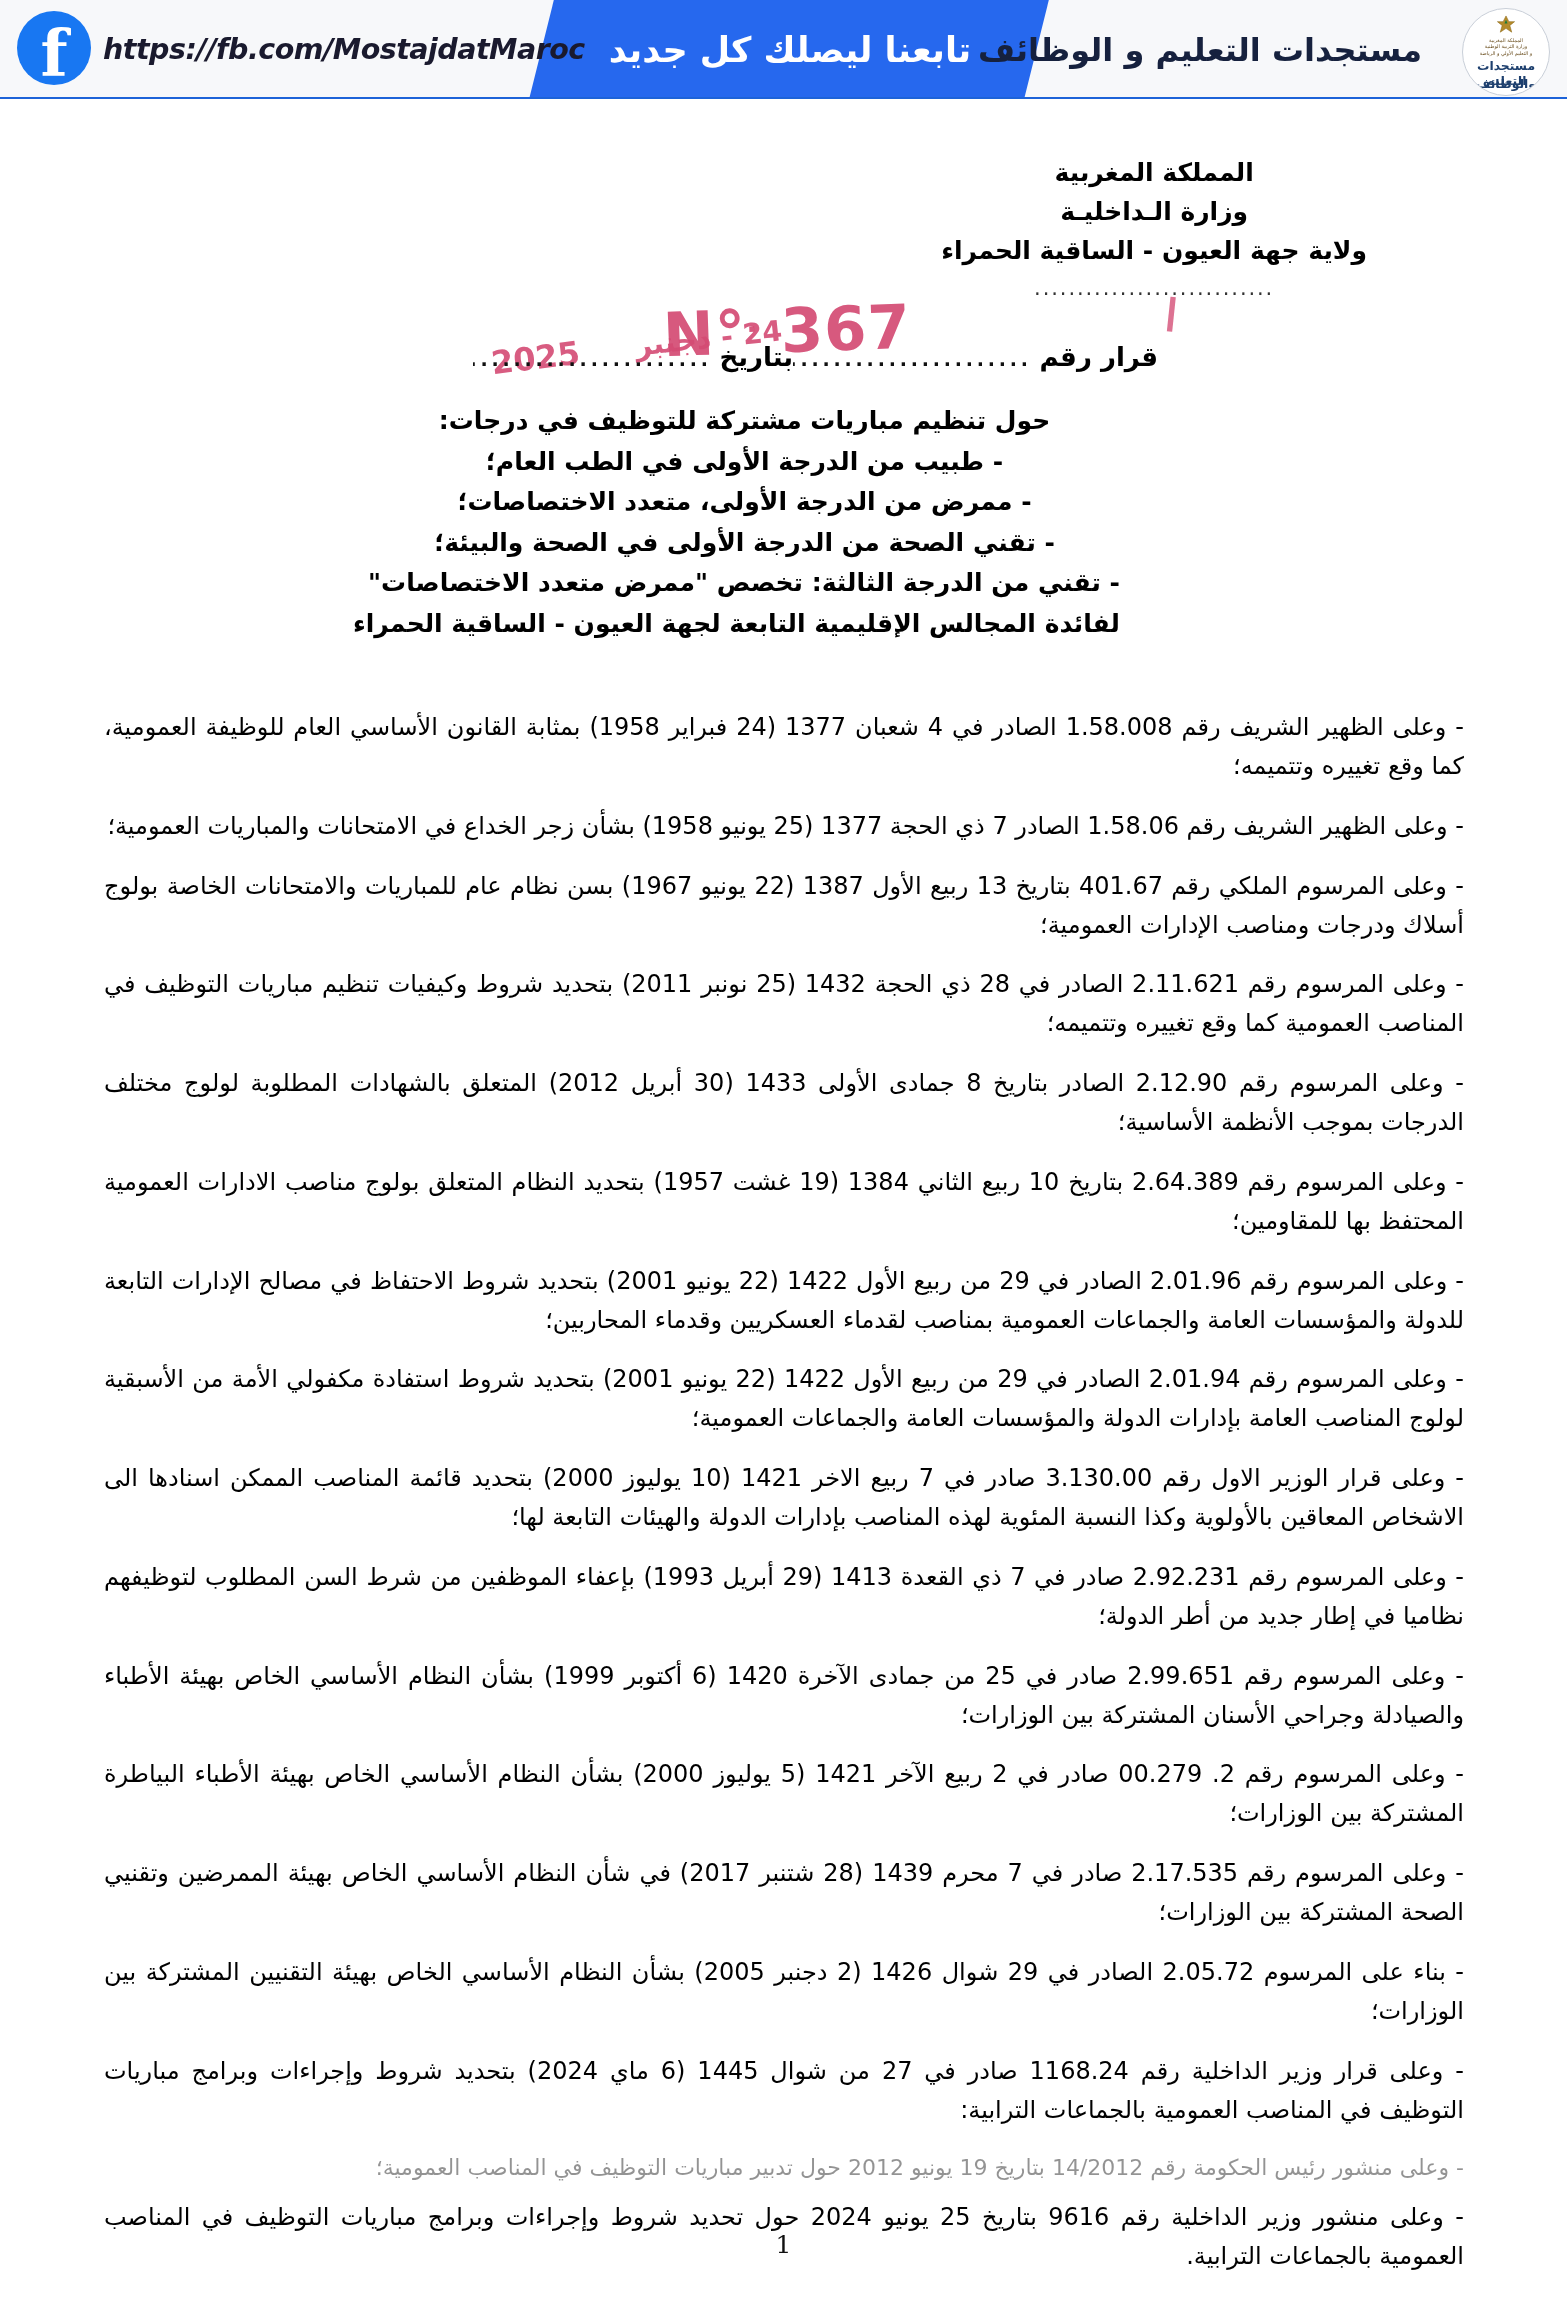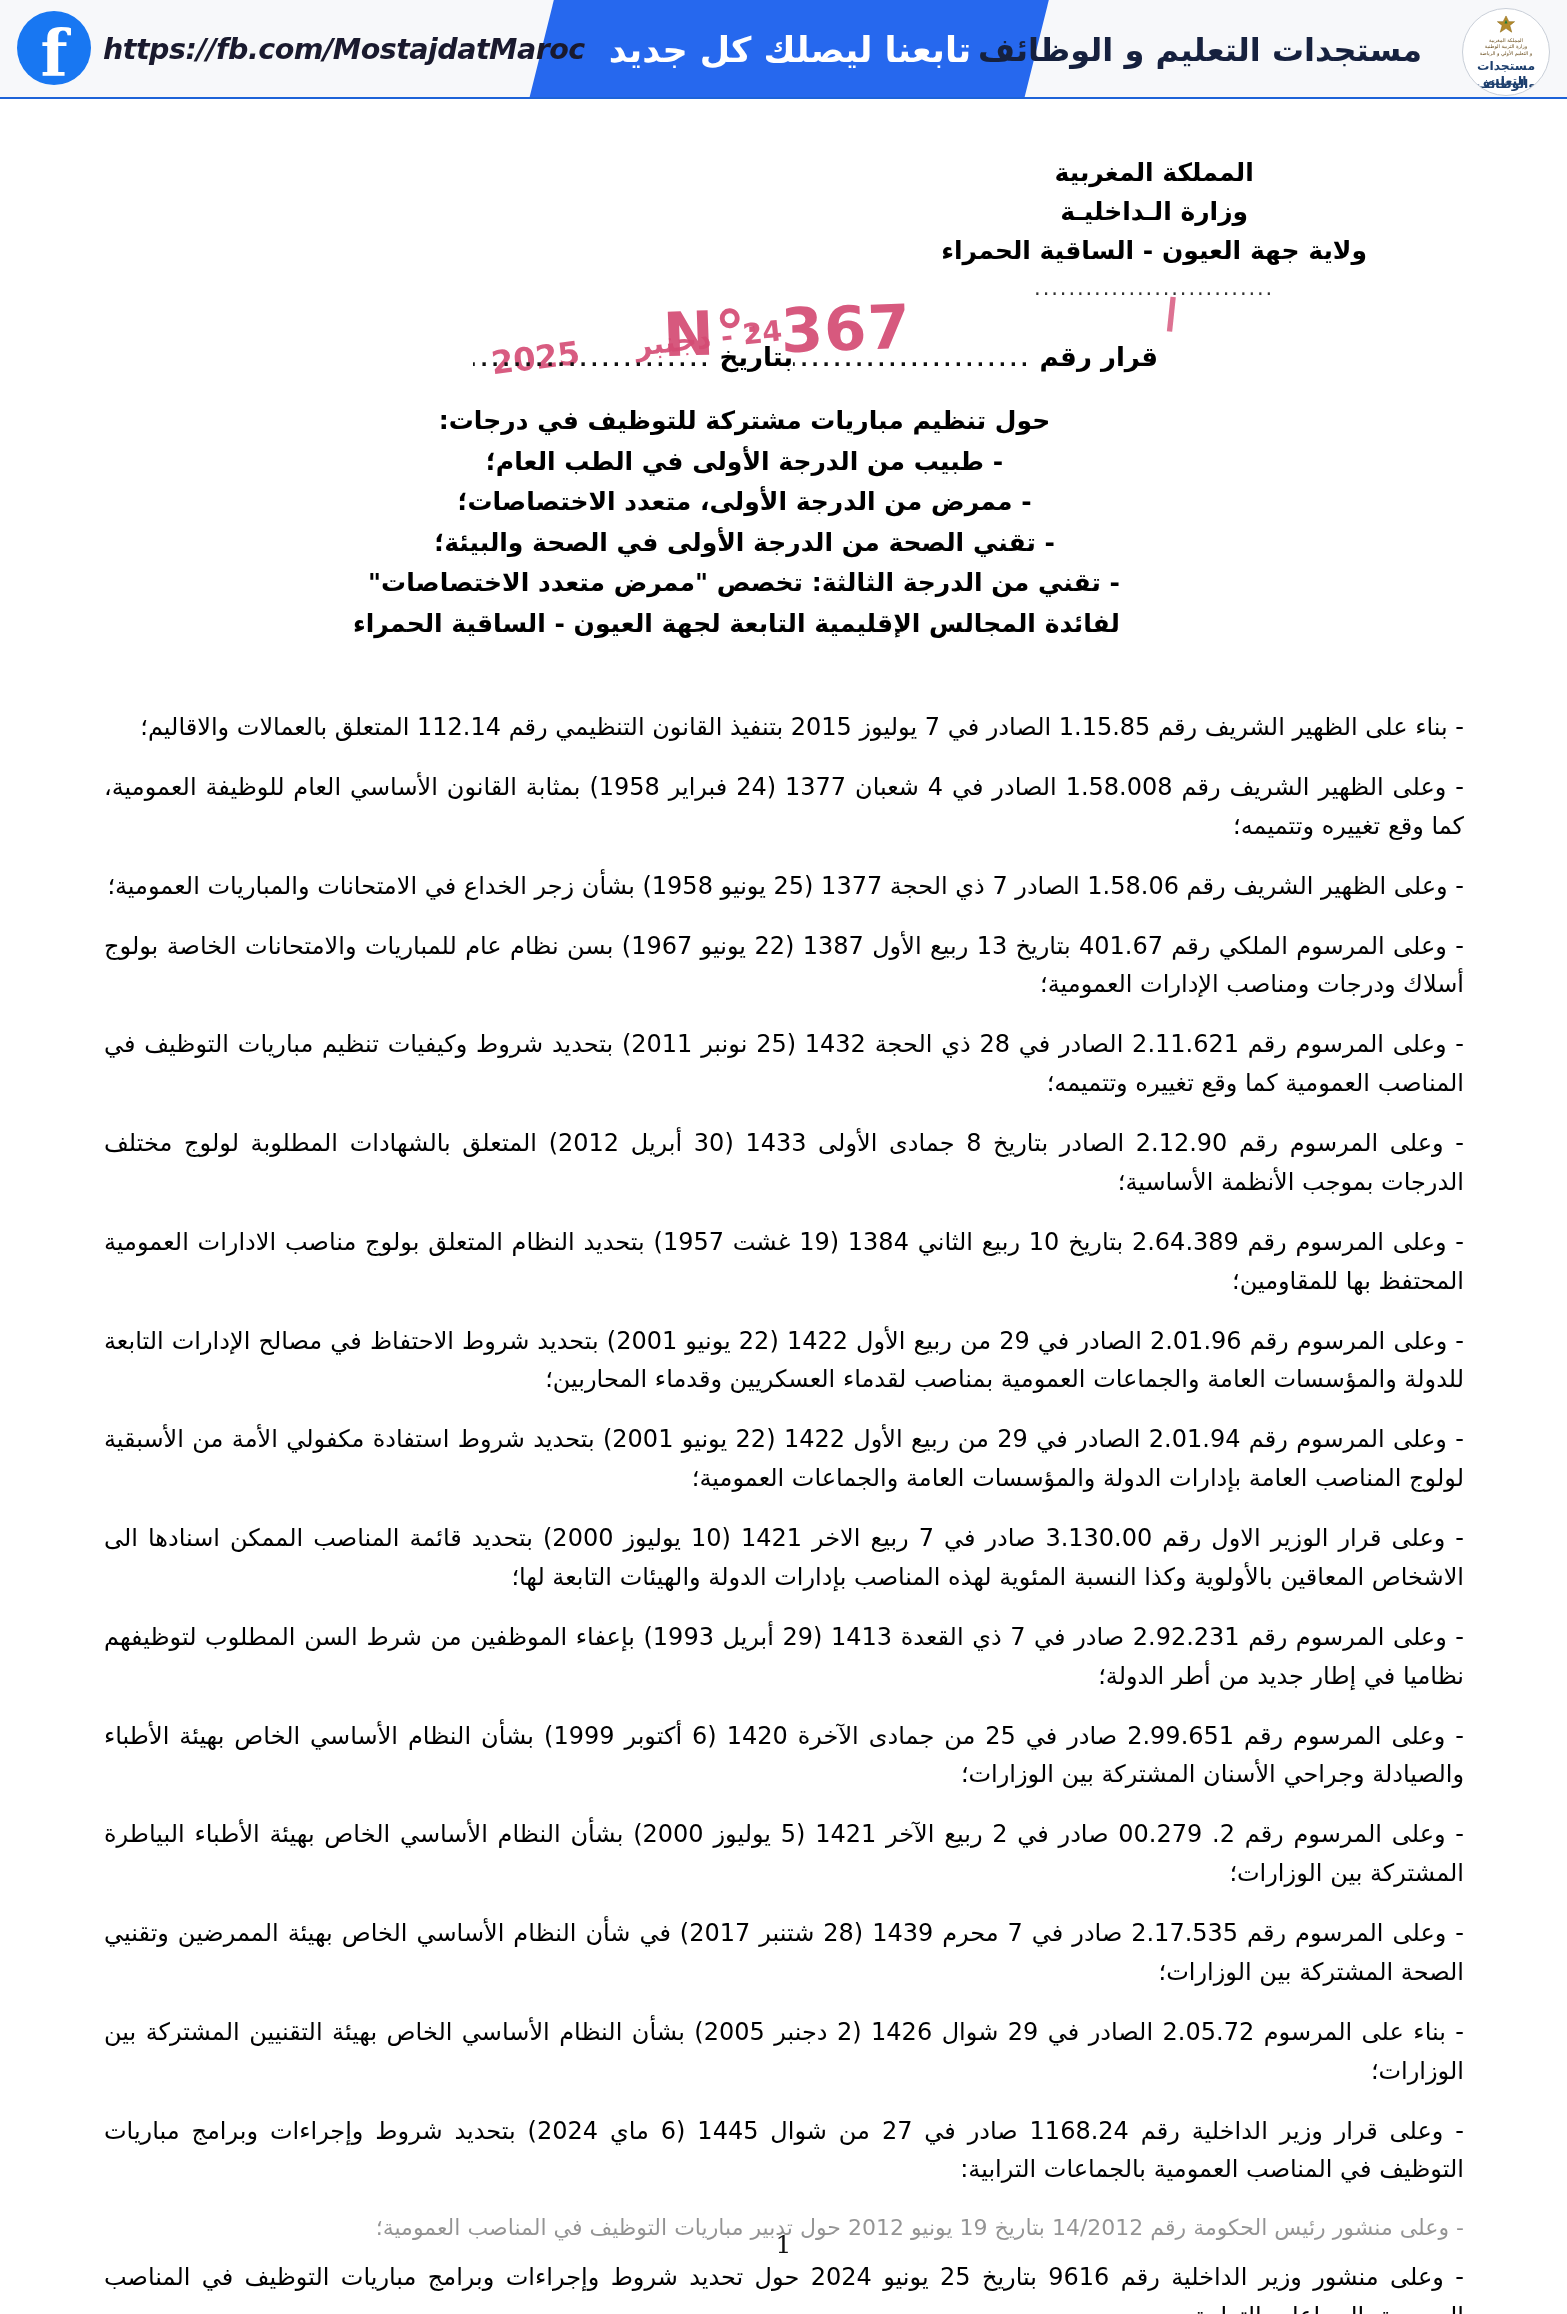--- a/index.html
+++ b/index.html
@@ -385,21 +385,20 @@
     <div class="t-line">حول تنظيم مباريات مشتركة للتوظيف في درجات:</div>
     <div class="t-line">- طبيب من الدرجة الأولى في الطب العام؛</div>
     <div class="t-line">- ممرض من الدرجة الأولى، متعدد الاختصاصات؛</div>
     <div class="t-line">- تقني الصحة من الدرجة الأولى في الصحة والبيئة؛</div>
     <div class="t-line em">- تقني من الدرجة الثالثة: <b>تخصص "ممرض متعدد الاختصاصات"</b></div>
     <div class="t-line">لفائدة المجالس الإقليمية التابعة لجهة العيون - الساقية الحمراء</div>
   </div>
 
 
   <div class="clauses">
-      <div class="clause">- بناء على الظهير الشريف رقم 1.15.85 الصادر في 7 يوليوز 2015 بتنفيذ القانون التنظيمي رقم 112.14 المتعلق بالعمالات والاقاليم؛</div>
       <div class="clause">- وعلى الظهير الشريف رقم 1.58.008 الصادر في 4 شعبان 1377 (24 فبراير 1958) بمثابة القانون الأساسي العام للوظيفة العمومية، كما وقع تغييره وتتميمه؛</div>
       <div class="clause">- وعلى الظهير الشريف رقم 1.58.06 الصادر 7 ذي الحجة 1377 (25 يونيو 1958) بشأن زجر الخداع في الامتحانات والمباريات العمومية؛</div>
       <div class="clause">- وعلى المرسوم الملكي رقم 401.67 بتاريخ 13 ربيع الأول 1387 (22 يونيو 1967) بسن نظام عام للمباريات والامتحانات الخاصة بولوج أسلاك ودرجات ومناصب الإدارات العمومية؛</div>
       <div class="clause">- وعلى المرسوم رقم 2.11.621 الصادر في 28 ذي الحجة 1432 (25 نونبر 2011) بتحديد شروط وكيفيات تنظيم مباريات التوظيف في المناصب العمومية كما وقع تغييره وتتميمه؛</div>
       <div class="clause">- وعلى المرسوم رقم 2.12.90 الصادر بتاريخ 8 جمادى الأولى 1433 (30 أبريل 2012) المتعلق بالشهادات المطلوبة لولوج مختلف الدرجات بموجب الأنظمة الأساسية؛</div>
       <div class="clause">- وعلى المرسوم رقم 2.64.389 بتاريخ 10 ربيع الثاني 1384 (19 غشت 1957) بتحديد النظام المتعلق بولوج مناصب الادارات العمومية المحتفظ بها للمقاومين؛</div>
       <div class="clause">- وعلى المرسوم رقم 2.01.96 الصادر في 29 من ربيع الأول 1422 (22 يونيو 2001) بتحديد شروط الاحتفاظ في مصالح الإدارات التابعة للدولة والمؤسسات العامة والجماعات العمومية بمناصب لقدماء العسكريين وقدماء المحاربين؛</div>
       <div class="clause">- وعلى المرسوم رقم 2.01.94 الصادر في 29 من ربيع الأول 1422 (22 يونيو 2001) بتحديد شروط استفادة مكفولي الأمة من الأسبقية لولوج المناصب العامة بإدارات الدولة والمؤسسات العامة والجماعات العمومية؛</div>
       <div class="clause">- وعلى قرار الوزير الاول رقم 3.130.00 صادر في 7 ربيع الاخر 1421 (10 يوليوز 2000) بتحديد قائمة المناصب الممكن اسنادها الى الاشخاص المعاقين بالأولوية وكذا النسبة المئوية لهذه المناصب بإدارات الدولة والهيئات التابعة لها؛</div>
       <div class="clause">- وعلى المرسوم رقم 2.92.231 صادر في 7 ذي القعدة 1413 (29 أبريل 1993) بإعفاء الموظفين من شرط السن المطلوب لتوظيفهم نظاميا في إطار جديد من أطر الدولة؛</div>

